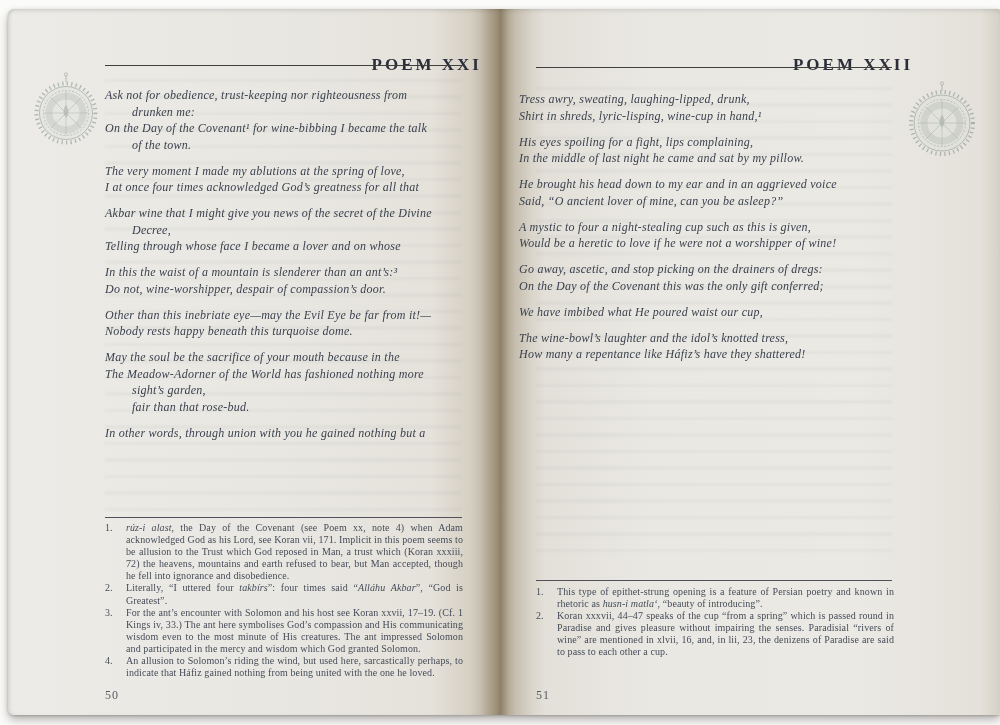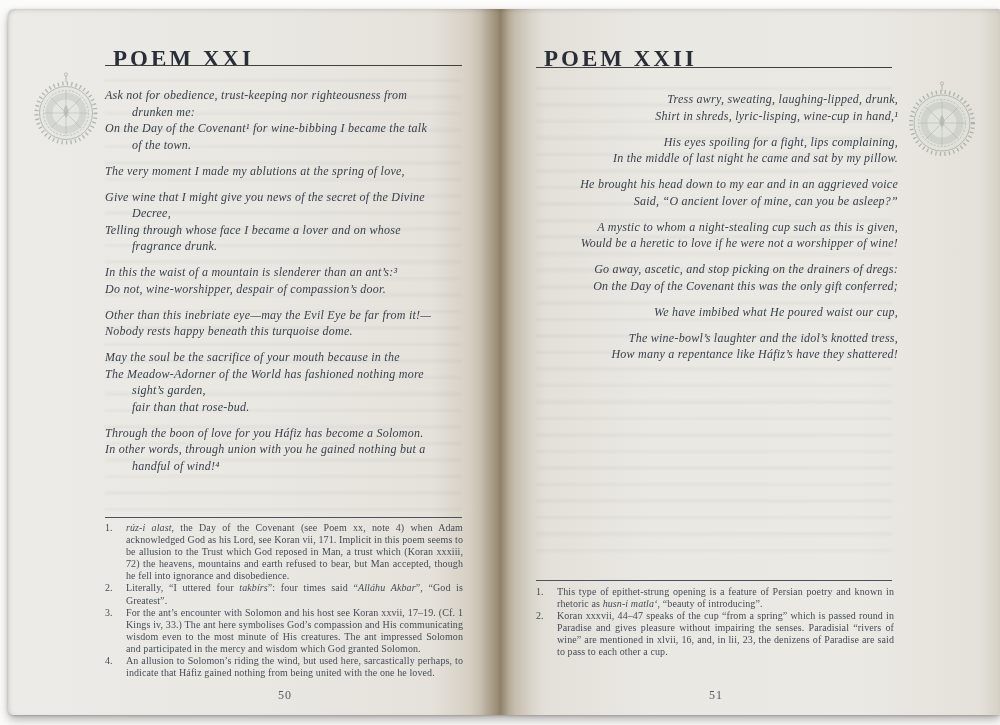--- a/index.html
+++ b/index.html
@@ -29,36 +29,36 @@
     position:absolute;left:462px;top:0;width:62px;height:100%;pointer-events:none;
     background:linear-gradient(to right,rgba(0,0,0,0) 0%,rgba(86,68,42,.22) 42%,rgba(64,50,30,.26) 50%,rgba(96,80,52,.12) 62%,rgba(0,0,0,0) 100%);
   }
   .ghost{
     position:absolute;pointer-events:none;z-index:0;
     filter:blur(1.3px);opacity:.5;
     background:repeating-linear-gradient(to bottom, rgba(128,144,133,.15) 0 3.5px, rgba(0,0,0,0) 3.5px 16.5px);
   }
   .col-abs{position:absolute;z-index:1;}
   .poem-title{
-    width:360px;text-align:left;margin:8px;
-    font-size:23px;font-weight:bold;letter-spacing:3px;
+    width:360px;text-align:right;margin:17px;
+    font-size:17px;font-weight:bold;letter-spacing:3px;
     color:#2a2e38;
   }
   .title-rule{width:357px;border-top:1.7px solid #40403c;height:0;}
   .poem{width:362px;font-size:12px;line-height:16.5px;letter-spacing:.25px;color:#3a414e;}
   .stanza{margin:0 0 9.5px 0;font-style:italic;}
   .pline{white-space:nowrap;}
   .pline.indent{padding-left:27px;}
   .fn-rule{width:357px;border-top:1.3px solid #50505a;height:0;}
   .footnotes{width:358px;font-size:10px;line-height:12.1px;color:#454c58;letter-spacing:.1px;}
   .fn-row{display:flex;}
   .fn-num{flex:0 0 13px;margin-right:8px;text-align:left;}
   .fn-text{flex:1;text-align:justify;}
   .it{font-style:italic;margin-top:34px;}
-  .page-number{width:360px;text-align:center;font-size:12px;color:#575c63;letter-spacing:1px;font-family:Liberation Serif, serif;}
+  .page-number{width:360px;font-size:12px;color:#575c63;letter-spacing:1px;font-family:Liberation Serif, serif;}
   .medallion{position:absolute;z-index:0;}
 </style>
 </head>
 <body>
 
 <div class="book">
 
   <section class="page left">
     <svg class="medallion" style="left:22px;top:60px;" width="72" height="80" viewBox="0 0 72 80">
       <g fill="none" stroke="#87948d" opacity="0.6">
@@ -87,45 +87,43 @@
 
     <div class="poem col-abs" style="left:97px;top:78px;">
         <div class="stanza">
           <div class="pline">Ask not for obedience, trust-keeping nor righteousness from</div>
           <div class="pline indent">drunken me:</div>
           <div class="pline">On the Day of the Covenant¹ for wine-bibbing I became the talk</div>
           <div class="pline indent">of the town.</div>
         </div>
         <div class="stanza">
           <div class="pline">The very moment I made my ablutions at the spring of love,</div>
-        </div>
-        <div class="stanza">
-          <div class="pline">Give wine that I might give you news of the secret of the Divine</div>
+          <div class="pline">I at once four times acknowledged God’s greatness for all that</div>
+        </div>
+        <div class="stanza">
+          <div class="pline">Akbar wine that I might give you news of the secret of the Divine</div>
           <div class="pline indent">Decree,</div>
           <div class="pline">Telling through whose face I became a lover and on whose</div>
-          <div class="pline indent">fragrance drunk.</div>
         </div>
         <div class="stanza">
           <div class="pline">In this the waist of a mountain is slenderer than an ant’s:³</div>
           <div class="pline">Do not, wine-worshipper, despair of compassion’s door.</div>
         </div>
         <div class="stanza">
           <div class="pline">Other than this inebriate eye—may the Evil Eye be far from it!—</div>
           <div class="pline">Nobody rests happy beneath this turquoise dome.</div>
         </div>
         <div class="stanza">
           <div class="pline">May the soul be the sacrifice of your mouth because in the</div>
           <div class="pline">The Meadow-Adorner of the World has fashioned nothing more</div>
           <div class="pline indent">sight’s garden,</div>
           <div class="pline indent">fair than that rose-bud.</div>
         </div>
         <div class="stanza">
-          <div class="pline">Through the boon of love for you Háfiz has become a Solomon.</div>
           <div class="pline">In other words, through union with you he gained nothing but a</div>
-          <div class="pline indent">handful of wind!⁴</div>
         </div>
       </div>
 
     <div class="fn-rule col-abs" style="left:97px;top:508px;"></div>
 
     <div class="footnotes col-abs" style="left:97px;top:513px;">
         <div class="fn-row">
           <span class="fn-num">1.</span>
           <span class="fn-text"><span class="it">rúz-i alast</span><span>, the Day of the Covenant (see Poem xx, note 4) when Adam acknowledged God as his Lord, see Koran vii, 171. Implicit in this poem seems to be allusion to the Trust which God reposed in Man, a trust which (Koran xxxiii, 72) the heavens, mountains and earth refused to bear, but Man accepted, though he fell into ignorance and disobedience.</span></span>
         </div>
@@ -165,35 +163,35 @@
         <path d="M38 38 c3.4 4.2 3.4 9 0 12.6 c-3.4 -3.6 -3.4 -8.4 0 -12.6 z" fill="#84918a" fill-opacity="0.65" stroke="none"></path>
       </g>
     </svg>
 
     <div class="ghost" style="left:36px;top:78px;width:356px;height:470px;"></div>
 
     <h1 class="poem-title col-abs" style="left:36px;top:29px;">POEM XXII</h1>
 
     <div class="title-rule col-abs" style="left:36px;top:58px;width:356px;"></div>
 
-    <div class="poem col-abs" style="left:36px;top:82px;text-align:right;">
+    <div class="poem col-abs" style="left:19px;top:82px;">
         <div class="stanza">
           <div class="pline">Tress awry, sweating, laughing-lipped, drunk,</div>
           <div class="pline">Shirt in shreds, lyric-lisping, wine-cup in hand,¹</div>
         </div>
         <div class="stanza">
           <div class="pline">His eyes spoiling for a fight, lips complaining,</div>
           <div class="pline">In the middle of last night he came and sat by my pillow.</div>
         </div>
         <div class="stanza">
           <div class="pline">He brought his head down to my ear and in an aggrieved voice</div>
           <div class="pline">Said, “O ancient lover of mine, can you be asleep?”</div>
         </div>
         <div class="stanza">
-          <div class="pline">A mystic to whom a night-stealing cup such as this is given,</div>
+          <div class="pline">A mystic to four a night-stealing cup such as this is given,</div>
           <div class="pline">Would be a heretic to love if he were not a worshipper of wine!</div>
         </div>
         <div class="stanza">
           <div class="pline">Go away, ascetic, and stop picking on the drainers of dregs:</div>
           <div class="pline">On the Day of the Covenant this was the only gift conferred;</div>
         </div>
         <div class="stanza">
           <div class="pline">We have imbibed what He poured waist our cup,</div>
         </div>
         <div class="stanza">

